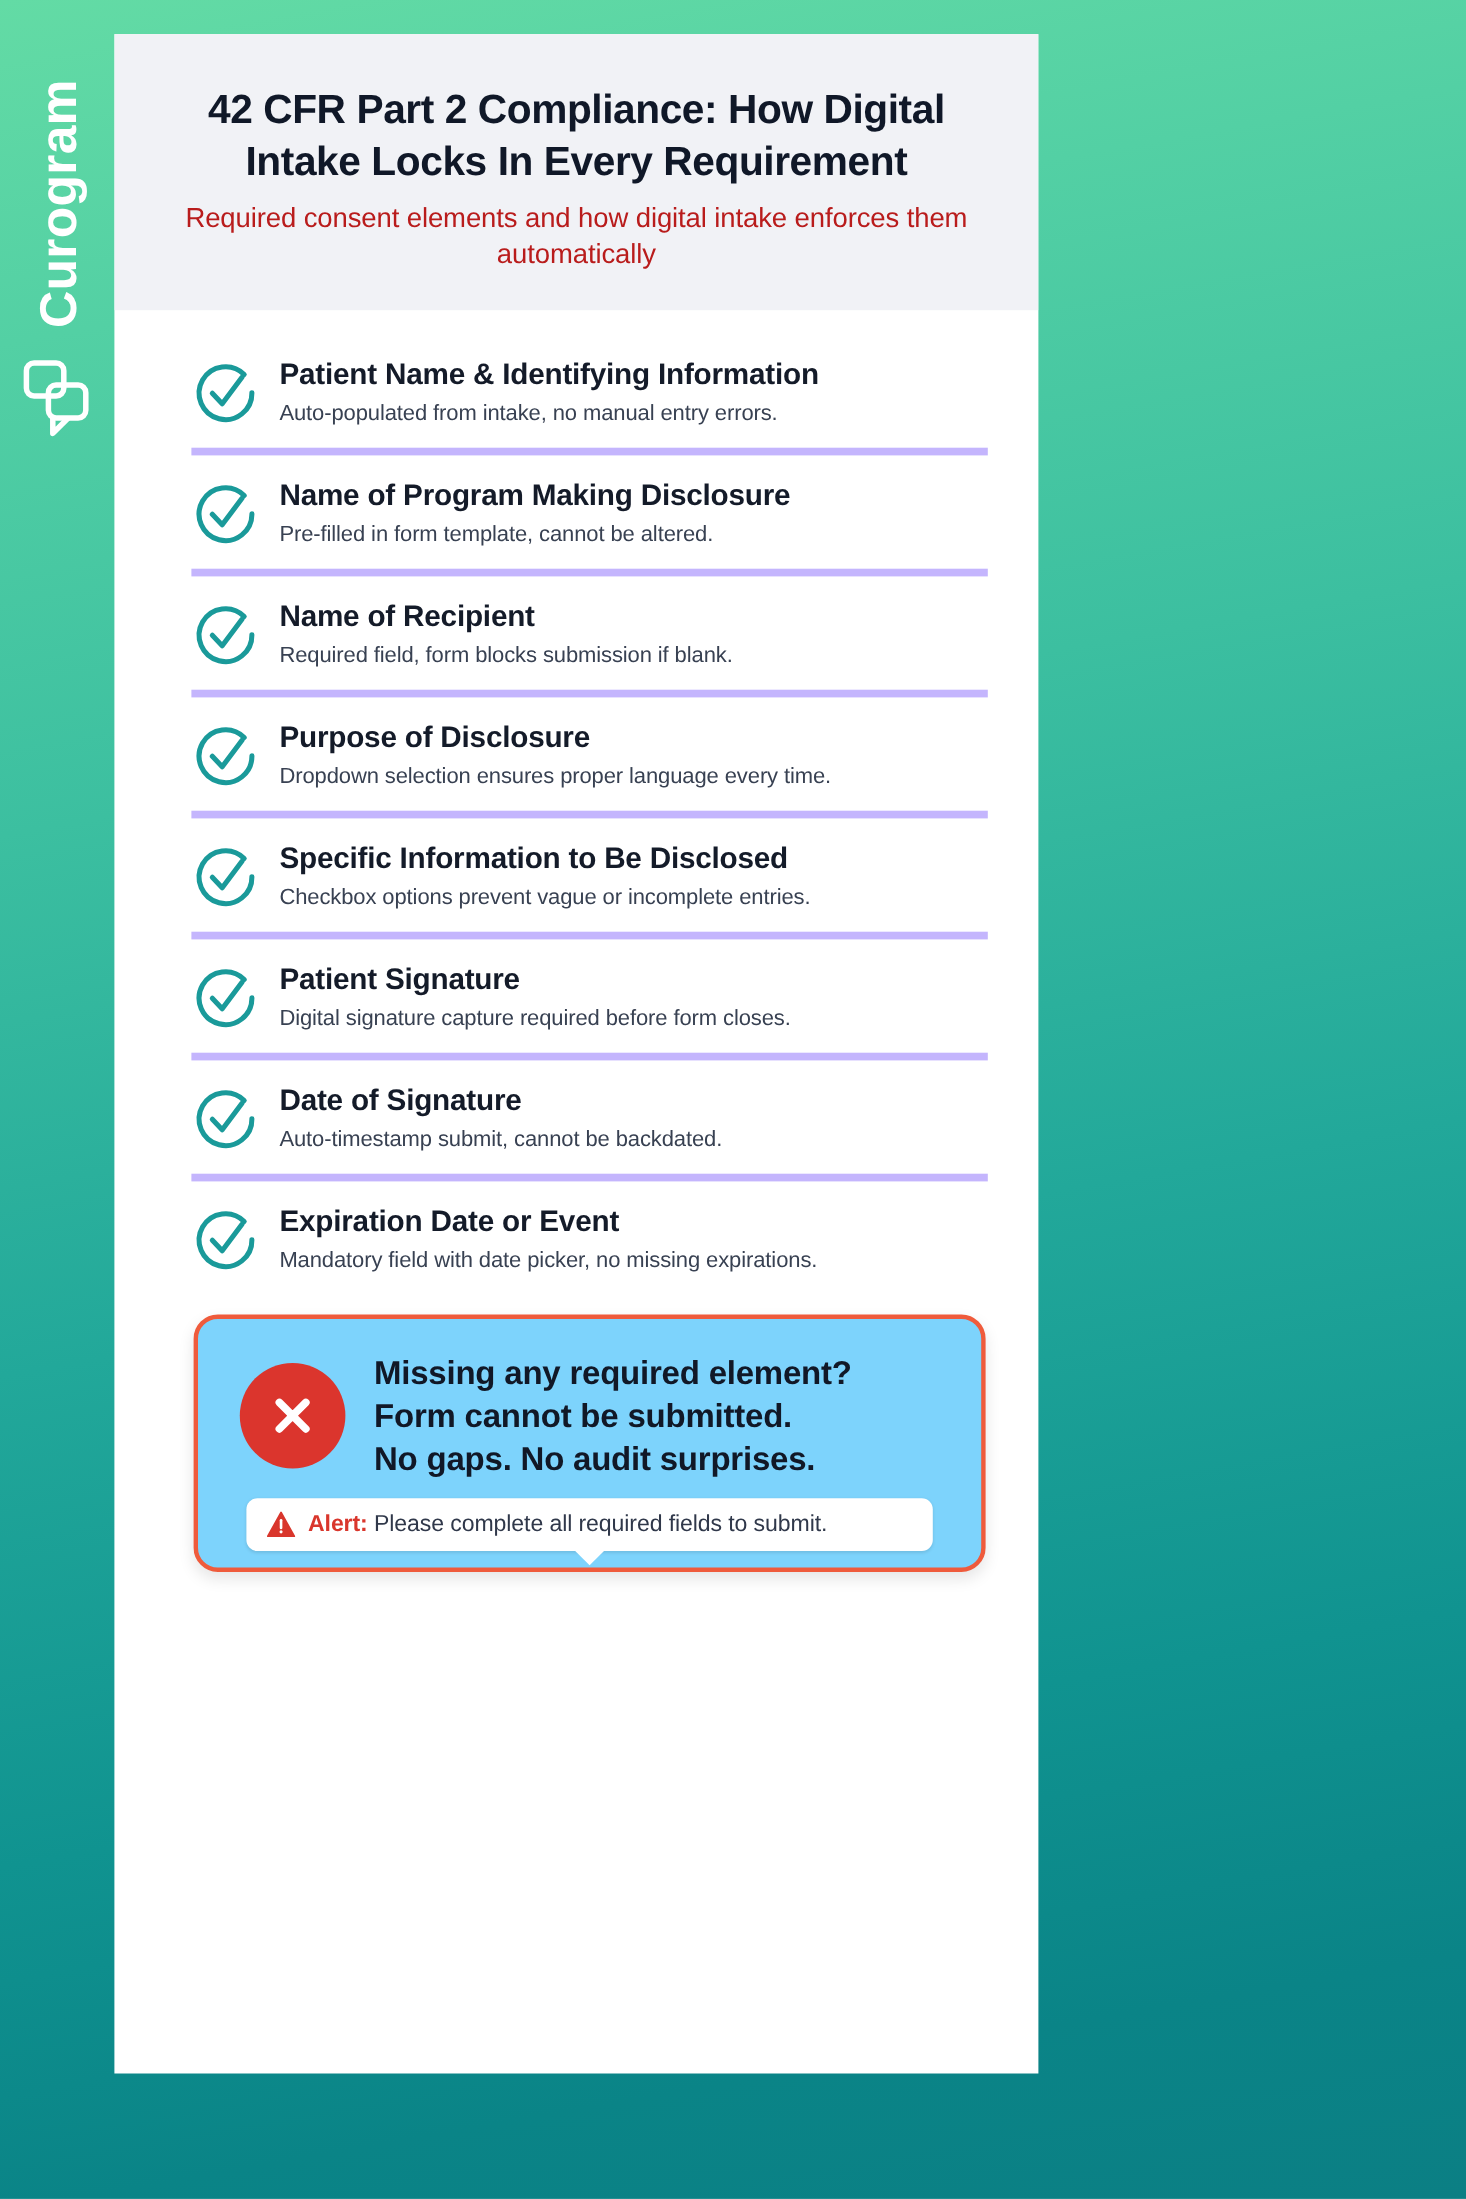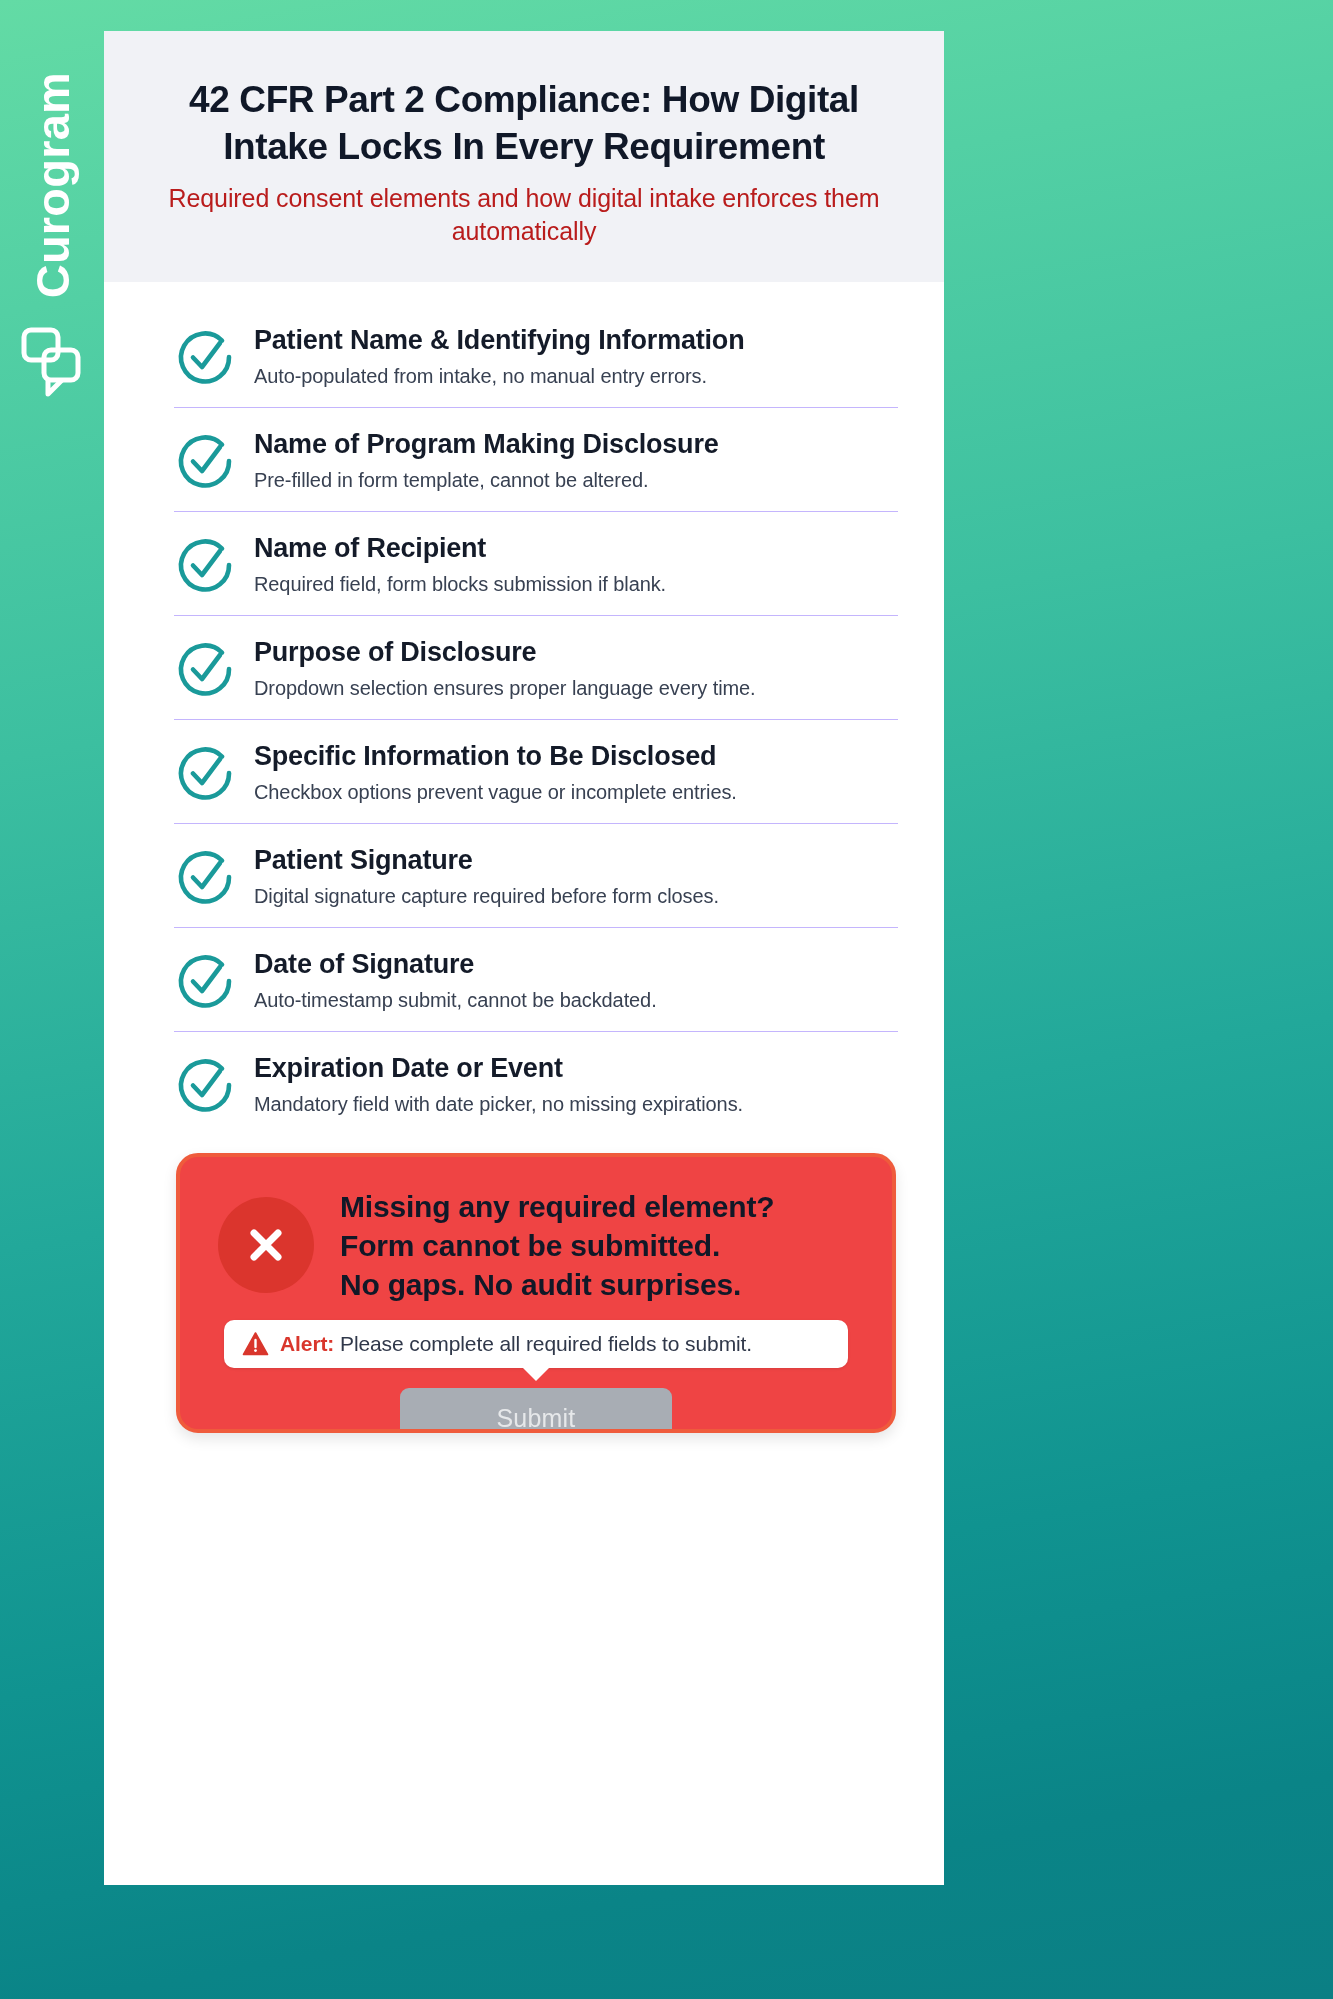--- a/index.html
+++ b/index.html
@@ -94,21 +94,21 @@
   
   .checklist {
     padding: 22px 46px 0 70px;
   }
 
   .check-row {
     display: flex;
     align-items: flex-start;
     gap: 18px;
     padding: 18px 0 18px 0;
-    border-bottom: 1px solid #c4b5fd;
+    border-bottom: 7px solid #c4b5fd;
   }
   .check-row:last-child { border-bottom: none; }
 
   .check-icon {
     flex: 0 0 auto;
     width: 62px;
     height: 62px;
     margin-top: 4px;
   }
 
@@ -131,25 +131,25 @@
     letter-spacing: -0.1px;
   }
 
   
   .callout-wrap {
     padding: 18px 48px 0 72px;
   }
 
   .callout {
     position: relative;
-    background: #ef4444;
+    background: #7dd3fc;
     border: 4px solid #ef5b3c;
     border-radius: 22px;
     padding: 30px 26px 0 26px;
-    height: 280px;
+    height: 234px;
     overflow: hidden;
     box-shadow: 0 6px 14px rgba(0,0,0,0.10);
   }
 
   .callout-top {
     display: flex;
     align-items: center;
     gap: 26px;
     padding-left: 12px;
   }

